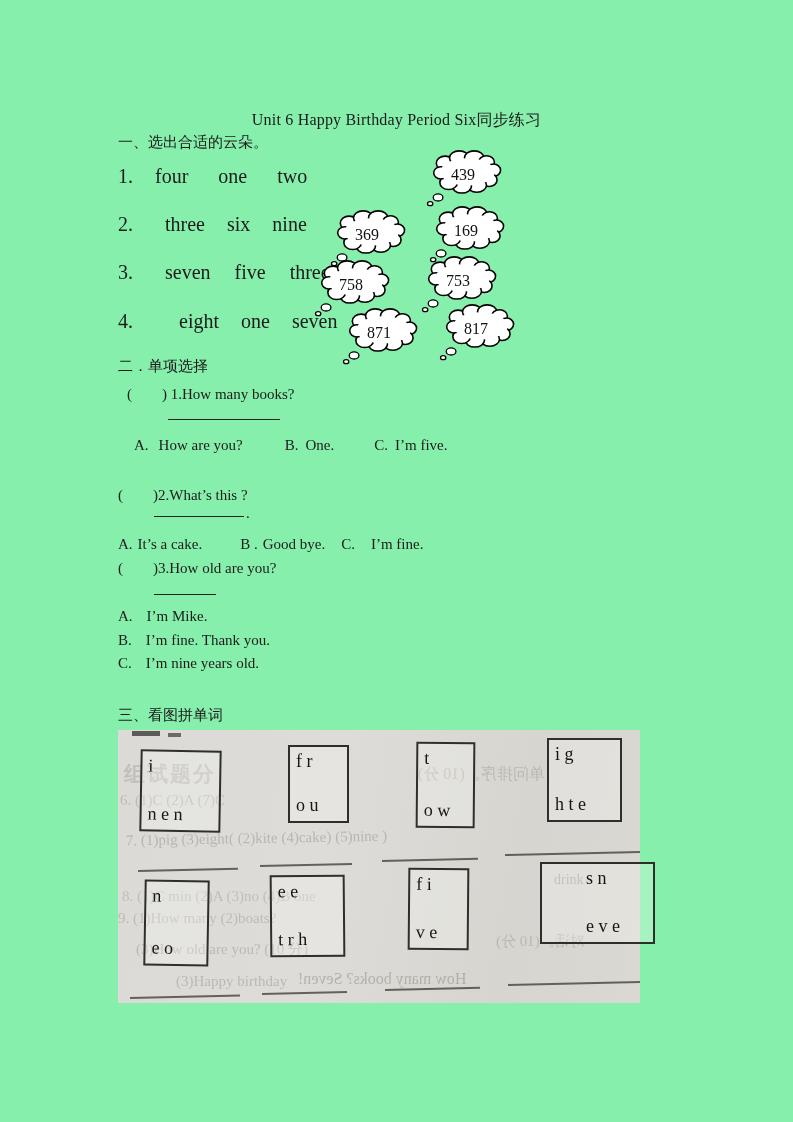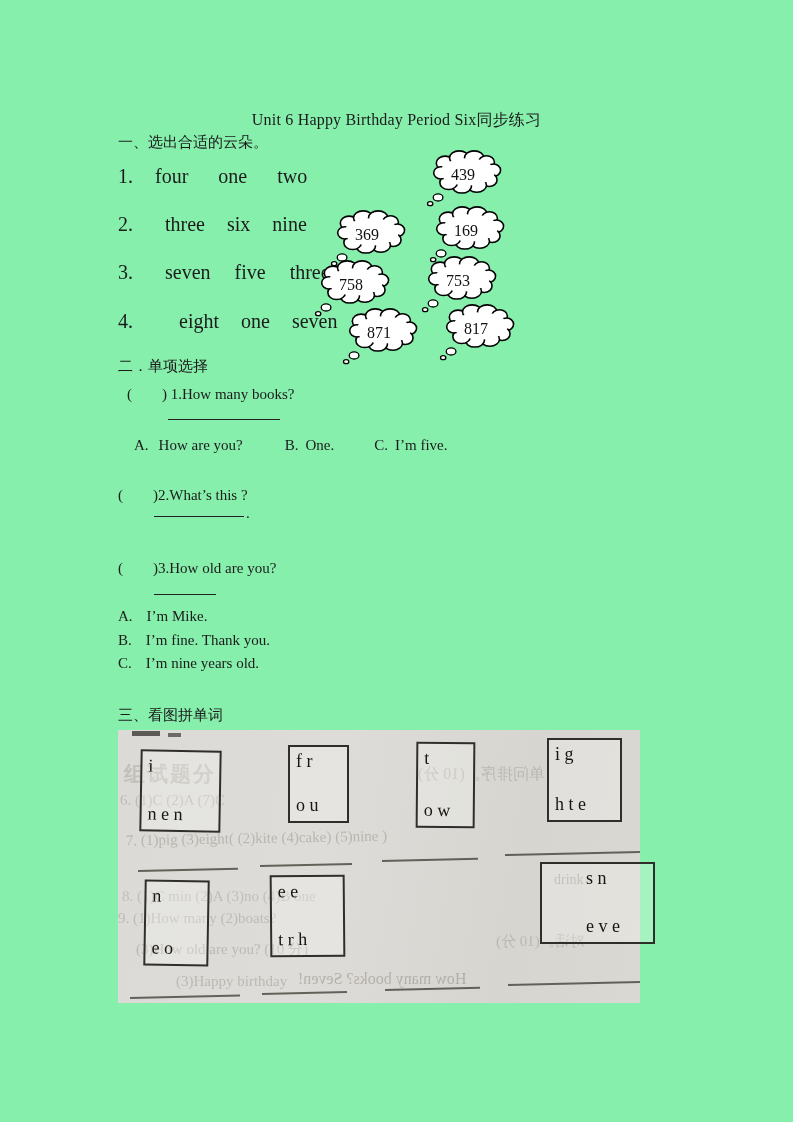--- a/index.html
+++ b/index.html
@@ -147,20 +147,23 @@
 
   <div class="abs qline pre" style="left:127px; top:386px;">(        ) 1.How many books?</div>
   <div class="abs blank" style="left:168px; top:402px; width:112px; height:17px;"></div>
   <div class="abs qline" style="left:134px; top:437px;">
     <span class="opt-label" style="margin-right:10px;">A.</span><span class="opt-text" style="margin-right:42px;">How are you?</span><span class="opt-label" style="margin-right:7px;">B.</span><span class="opt-text" style="margin-right:40px;">One.</span><span class="opt-label" style="margin-right:7px;">C.</span><span class="opt-text">I’m five.</span>
   </div>
 
   <div class="abs qline pre" style="left:118px; top:487px;">(        )2.What’s this ?</div>
   <div class="abs blank" style="left:154px; top:500px; width:90px; height:16px;"></div>
   <div class="abs qline" style="left:246px; top:505px;">.</div>
+  <div class="abs qline" style="left:118px; top:536px;">
+    <span class="opt-label" style="margin-right:5px;">A.</span><span class="opt-text" style="margin-right:38px;">It’s a cake.</span><span class="opt-label" style="margin-right:5px;">B .</span><span class="opt-text" style="margin-right:16px;">Good bye.</span><span class="opt-label" style="margin-right:16px;">C.</span><span class="opt-text">I’m fine.</span>
+  </div>
 
   <div class="abs qline pre" style="left:118px; top:560px;">(        )3.How old are you?</div>
   <div class="abs blank" style="left:154px; top:578px; width:62px; height:16px;"></div>
   <div class="abs qline" style="left:118px; top:608px;">
     <span class="opt-label" style="margin-right:14px;">A.</span><span class="opt-text">I’m Mike.</span>
   </div>
   <div class="abs qline" style="left:118px; top:632px;">
     <span class="opt-label" style="margin-right:14px;">B.</span><span class="opt-text">I’m fine. Thank you.</span>
   </div>
   <div class="abs qline" style="left:118px; top:655px;">
@@ -209,20 +212,24 @@
     <div class="ansline" style="left:387px; top:124px; width:135px;"></div>
 
     <div class="lbox" style="left:26px; top:150px; width:50px; height:74px; transform:rotate(1deg);">
       <span>n</span>
       <span>e o</span>
     </div>
     <div class="lbox" style="left:152px; top:145px; width:60px; height:70px; transform:rotate(-0.5deg);">
       <span>e e</span>
       <span>t r h</span>
     </div>
+    <div class="lbox" style="left:290px; top:138px; width:46px; height:70px; transform:rotate(0.5deg);">
+      <span>f i</span>
+      <span>v e</span>
+    </div>
     <div class="lbox" style="left:422px; top:132px; width:62px; height:70px;padding-left:44px;">
       <span>s n</span>
       <span>e v e</span>
     </div>
 
     <div class="ansline" style="left:12px; top:267px; width:110px;"></div>
     <div class="ansline" style="left:144px; top:263px; width:85px;"></div>
     <div class="ansline" style="left:267px; top:259px; width:95px;"></div>
     <div class="ansline" style="left:390px; top:254px; width:132px;"></div>
   </div>

